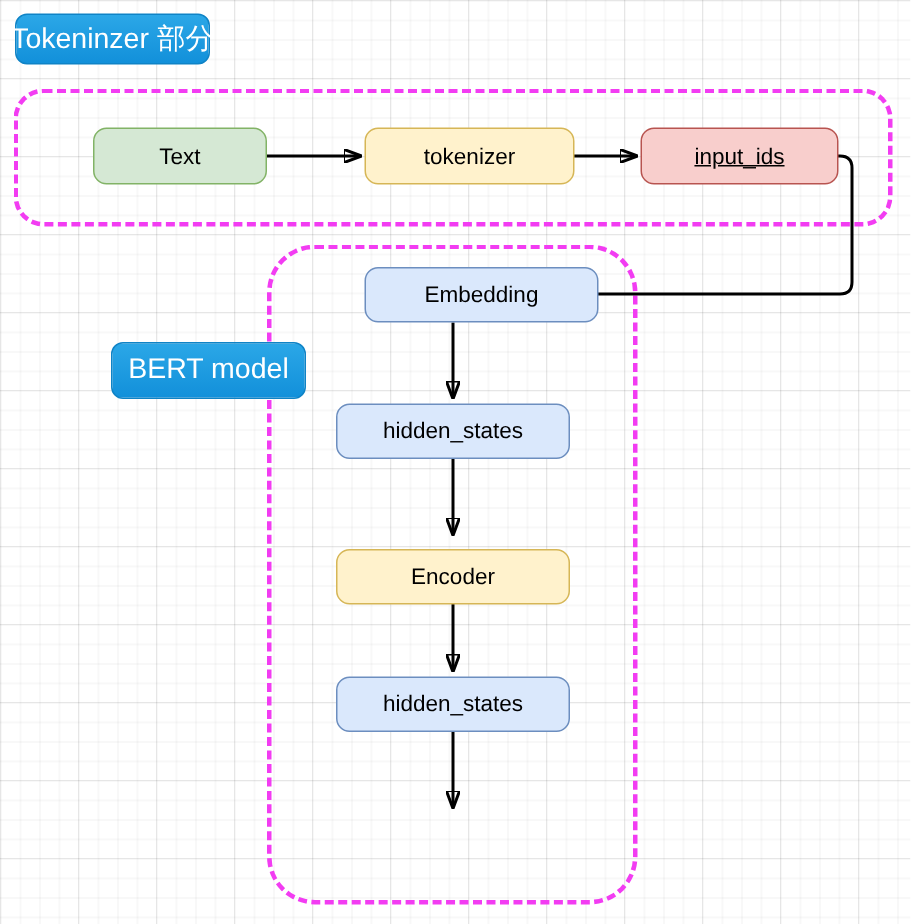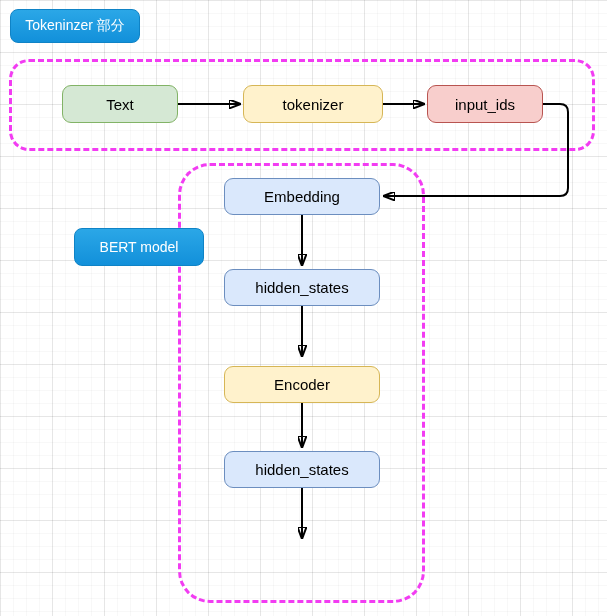--- a/index.html
+++ b/index.html
@@ -37,32 +37,32 @@
     color: #000;
     white-space: nowrap;
   }
   .badge {
     position: absolute;
     display: flex;
     align-items: center;
     justify-content: center;
     box-sizing: border-box;
     border-radius: 8px;
-    font-size: 14px;
+    font-size: 19px;
     color: #ffffff;
     background: linear-gradient(#2BA7E7, #1290DA);
     border: 1px solid #0F83C6;
     white-space: nowrap;
   }
   .badge.tokenizer-badge { left: 10px; top: 9px;   width: 130px; height: 34px; }
   .badge.bert-badge      { left: 74px; top: 228px; width: 130px; height: 38px; }
 
   #n-text        { left: 62px;  top: 85px;  width: 116px; height: 38px; }
   #n-tokenizer   { left: 243px; top: 85px;  width: 140px; height: 38px; }
-  #n-input-ids   { left: 427px; top: 85px;  width: 116px; height: 38px; }
+  #n-input-ids   { left: 427px; top: 85px;  width: 132px; height: 38px; text-decoration: underline; }
   #n-embedding   { left: 224px; top: 178px; width: 156px; height: 37px; }
   #n-hidden-1    { left: 224px; top: 269px; width: 156px; height: 37px; }
   #n-encoder     { left: 224px; top: 366px; width: 156px; height: 37px; }
   #n-hidden-2    { left: 224px; top: 451px; width: 156px; height: 37px; }
   #n-pred-heads  { left: 224px; top: 542px; width: 156px; height: 37px; }
 
   svg.edges { position: absolute; left: 0; top: 0; width: 607px; height: 616px; pointer-events: none; }
   svg.edges path { stroke: #000; stroke-width: 2; fill: none; }
 </style>
 </head>
@@ -97,21 +97,21 @@
 
   <div class="node" id="n-text" style="background: rgb(213, 232, 212); border-color: rgb(130, 179, 102);">
     <span>Text</span>
   </div>
   <div class="node" id="n-tokenizer" style="background: rgb(255, 242, 204); border-color: rgb(214, 182, 86);">
     <span>tokenizer</span>
   </div>
   <div class="node" id="n-input-ids" style="background: rgb(248, 206, 204); border-color: rgb(184, 84, 80);">
     <span>input_ids</span>
   </div>
-  <div class="node" id="n-embedding" style="background: rgb(218, 232, 252); border-color: rgb(108, 142, 191);">
+  <div class="node" id="n-embedding" style="background: rgb(218, 232, 252); border-color: rgb(108, 142, 191); margin-left: 19px;">
     <span>Embedding</span>
   </div>
   <div class="node" id="n-hidden-1" style="background: rgb(218, 232, 252); border-color: rgb(108, 142, 191);">
     <span>hidden_states</span>
   </div>
   <div class="node" id="n-encoder" style="background: rgb(255, 242, 204); border-color: rgb(214, 182, 86);">
     <span>Encoder</span>
   </div>
   <div class="node" id="n-hidden-2" style="background: rgb(218, 232, 252); border-color: rgb(108, 142, 191);">
     <span>hidden_states</span>

